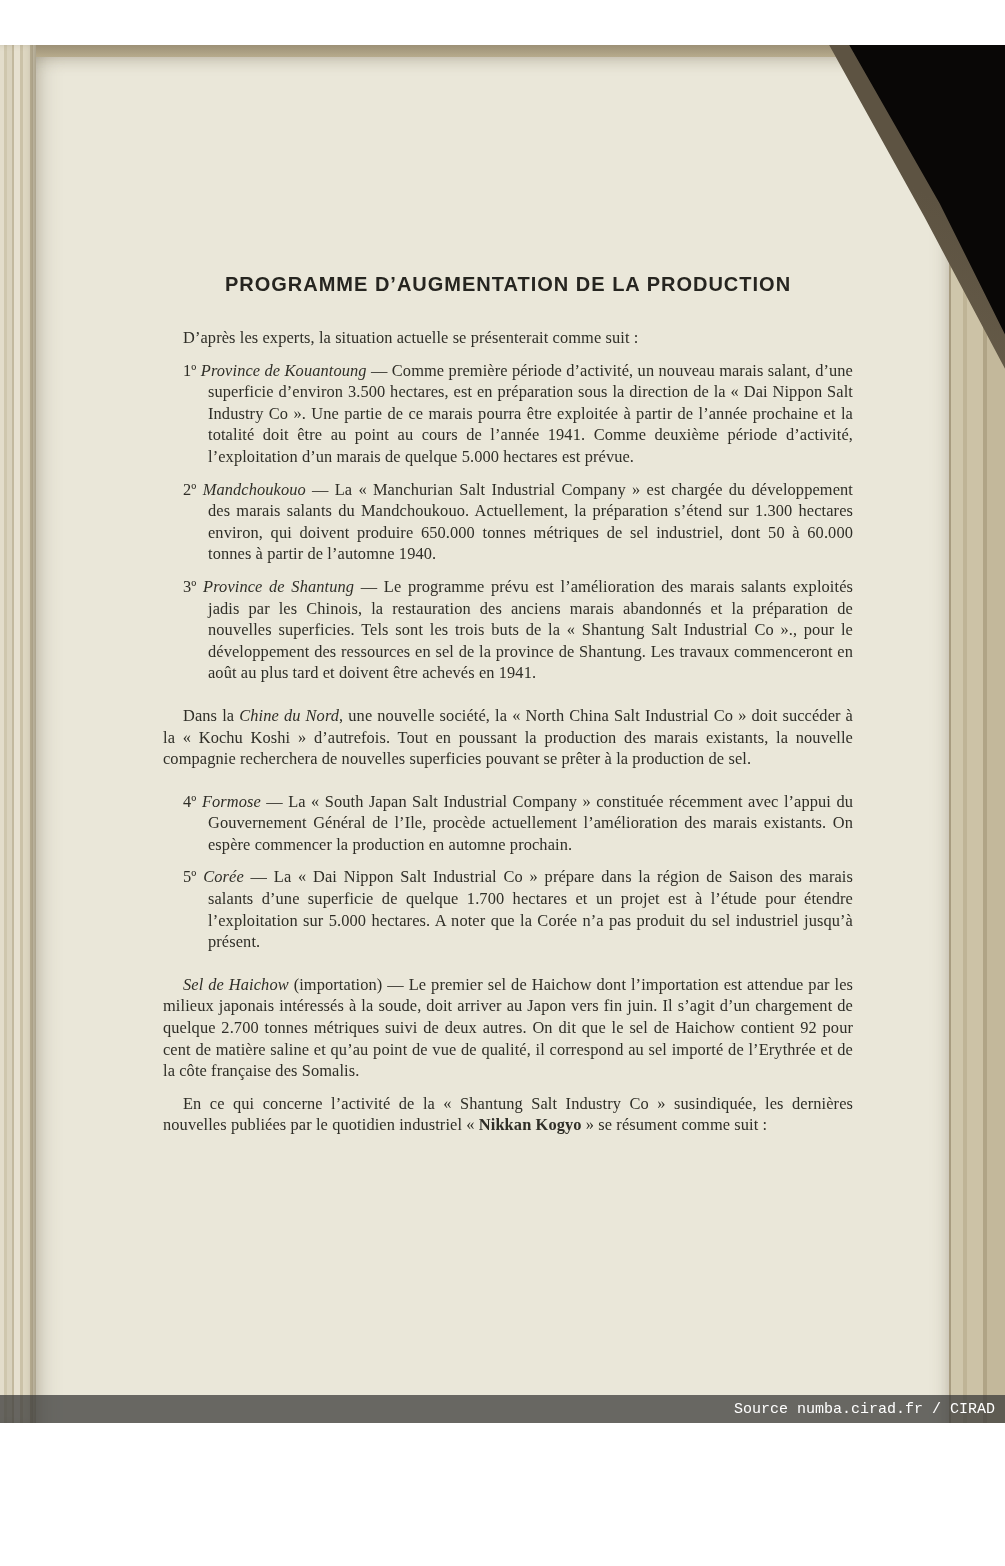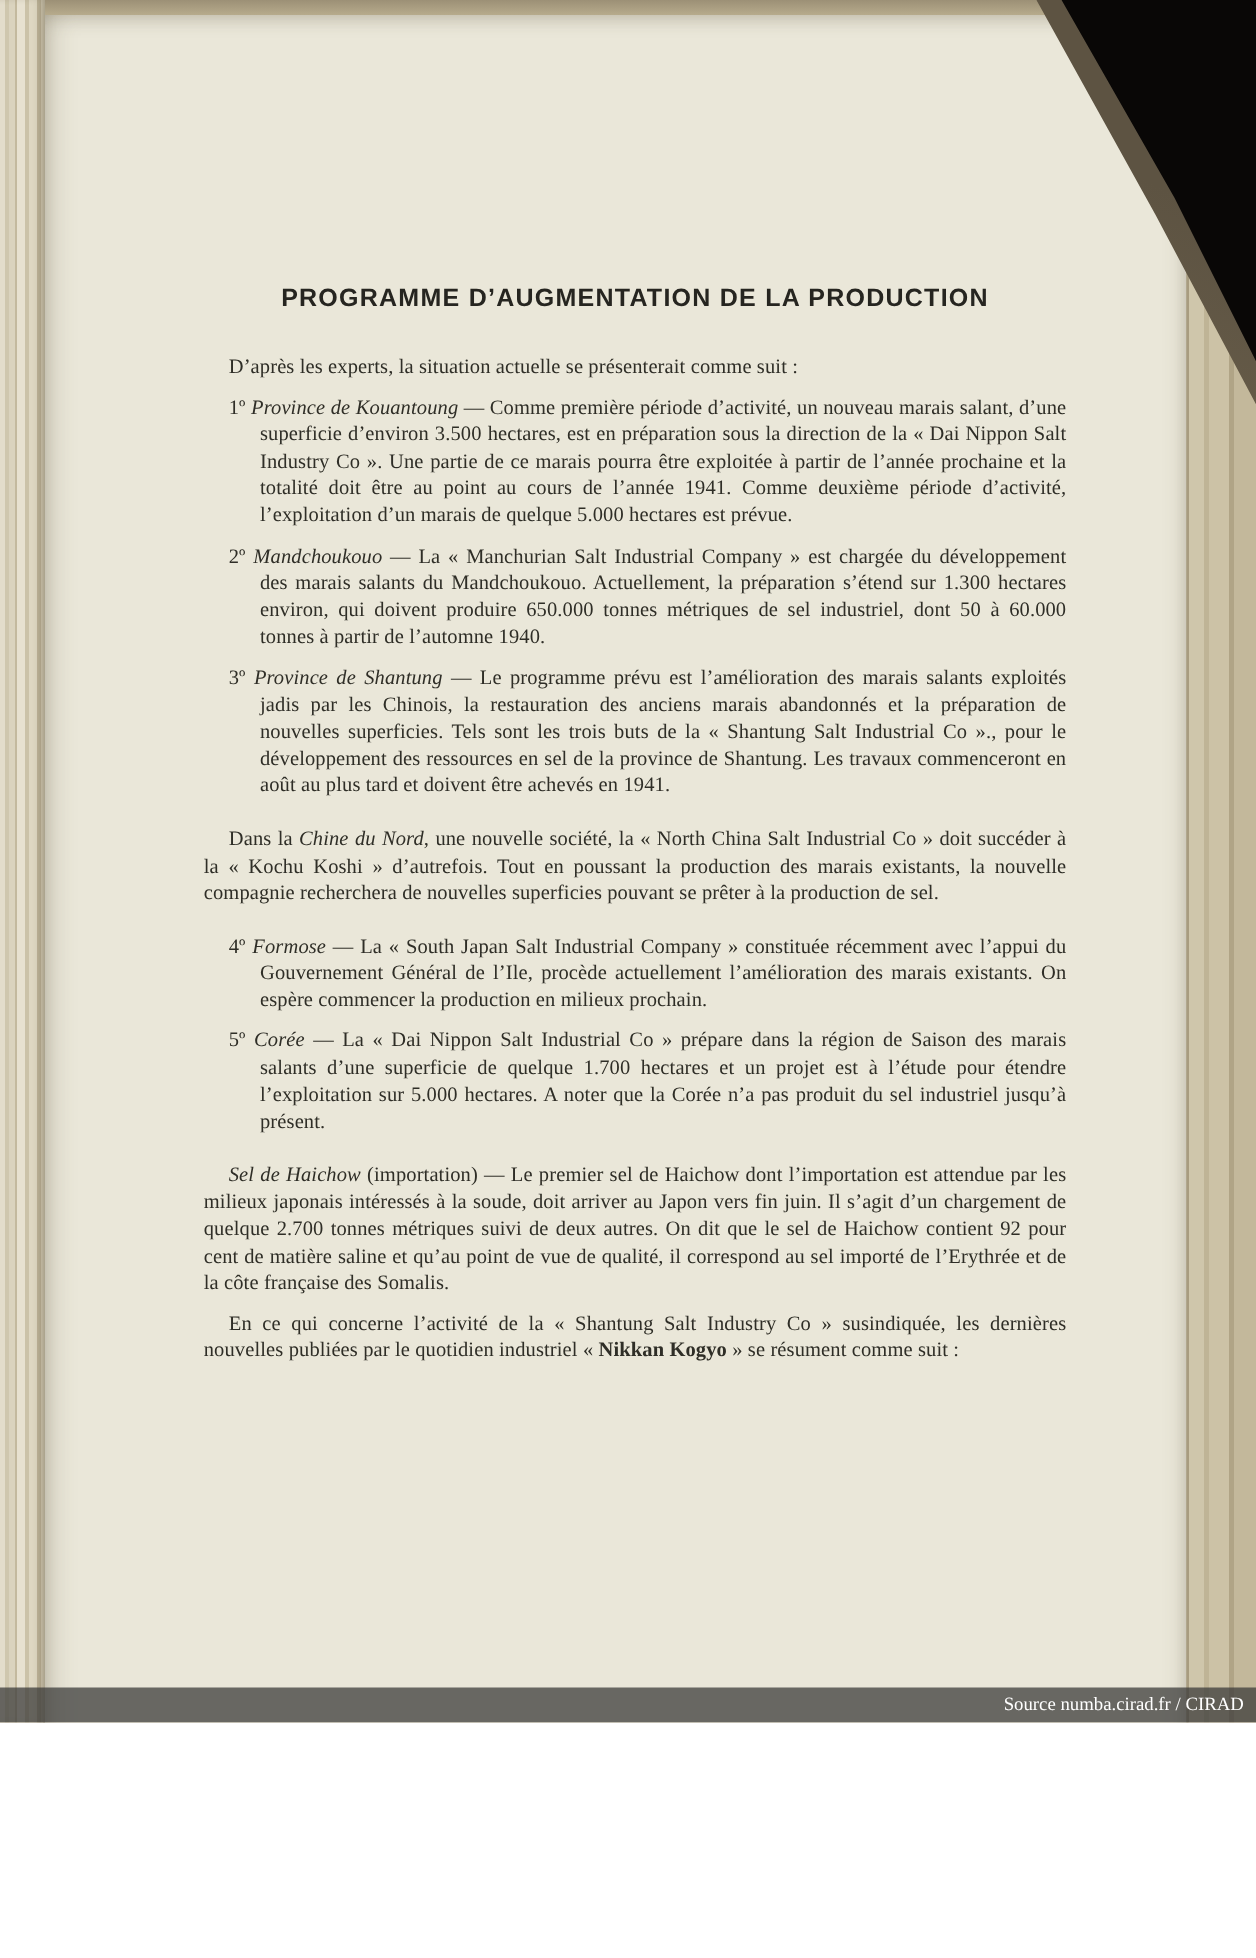--- a/index.html
+++ b/index.html
@@ -1,20 +1,21 @@
 <!DOCTYPE html>
 <html><head>
 <meta charset="utf-8">
 <style>
   * { margin:0; padding:0; box-sizing:border-box; }
   html,body { width:1005px; height:1566px; }
   body { font-family:"Liberation Serif", serif; background:#8e English8372; }
   .scan {
     position:relative; width:1005px; height:1378px; overflow:hidden;
     background:#b2a68a;
+    margin-top:45px;
   }
   
   .left-edge {
     position:absolute; left:0; top:0; width:36px; height:100%; z-index:2;
     background:repeating-linear-gradient(90deg,
       #e3ddcb 0 4px, #cfc7ae 4px 7px, #dad3be 7px 12px, #c3b99e 12px 14px,
       #e7e1d0 14px 20px, #cbc2a8 20px 23px, #ded7c2 23px 30px, #bdb398 30px 33px, #d5cdb6 33px 36px);
     box-shadow: inset -6px 0 8px -4px rgba(80,70,50,.45);
   }
   
@@ -68,21 +69,21 @@
   .item { padding-left:45px; text-indent:-25px; }
   .gap { margin-top:21px !important; }
   .it { font-style:italic; }
   .bd { font-weight:700; }
   
   .footer {
     position:absolute; left:0; bottom:0; width:100%; height:28px; z-index:9;
     background:rgba(58,58,56,.74);
     display:flex; align-items:center; justify-content:flex-end;
     padding-right:10px;
-    font-family:Liberation Serif, serif; font-size:15px; color:#ffffff;
+    font-family:Liberation Mono, monospace; font-size:15px; color:#ffffff;
   }
 </style>
 </head>
 <body>
 
 <div class="scan">
   <div class="top-edge"></div>
   <div class="page"></div>
   <div class="left-edge"></div>
   <div class="right-edge"></div>
@@ -111,21 +112,21 @@
       <span>3º</span>
       <span class="it">Province de Shantung</span>
       <span>— Le programme prévu est l’amélioration des marais salants exploités jadis par les Chinois, la restauration des anciens marais abandonnés et la préparation de nouvelles superficies. Tels sont les trois buts de la « Shantung Salt Industrial Co »., pour le développement des ressources en sel de la province de Shantung. Les travaux commenceront en août au plus tard et doivent être achevés en 1941.</span>
     </div>
 
     <p class="ind gap"><span>Dans la </span><span class="it">Chine du Nord</span><span>, une nouvelle société, la « North China Salt Industrial Co » doit succéder à la « Kochu Koshi » d’autrefois. Tout en poussant la production des marais existants, la nouvelle compagnie recherchera de nouvelles superficies pouvant se prêter à la production de sel.</span></p>
 
     <div class="item gap">
       <span>4º</span>
       <span class="it">Formose</span>
-      <span>— La « South Japan Salt Industrial Company » constituée récemment avec l’appui du Gouvernement Général de l’Ile, procède actuellement l’amélioration des marais existants. On espère commencer la production en milieux prochain.</span>
+      <span>— La « South Japan Salt Industrial Company » constituée récemment avec l’appui du Gouvernement Général de l’Ile, procède actuellement l’amélioration des marais existants. On espère commencer la production en automne prochain.</span>
     </div>
 
     <div class="item">
       <span>5º</span>
       <span class="it">Corée</span>
       <span>— La « Dai Nippon Salt Industrial Co » prépare dans la région de Saison des marais salants d’une superficie de quelque 1.700 hectares et un projet est à l’étude pour étendre l’exploitation sur 5.000 hectares. A noter que la Corée n’a pas produit du sel industriel jusqu’à présent.</span>
     </div>
 
     <p class="ind gap"><span class="it">Sel de Haichow</span><span> (importation) — Le premier sel de Haichow dont l’importation est attendue par les milieux japonais intéressés à la soude, doit arriver au Japon vers fin juin. Il s’agit d’un chargement de quelque 2.700 tonnes métriques suivi de deux autres. On dit que le sel de Haichow contient 92 pour cent de matière saline et qu’au point de vue de qualité, il correspond au sel importé de l’Erythrée et de la côte française des Somalis.</span></p>
 

